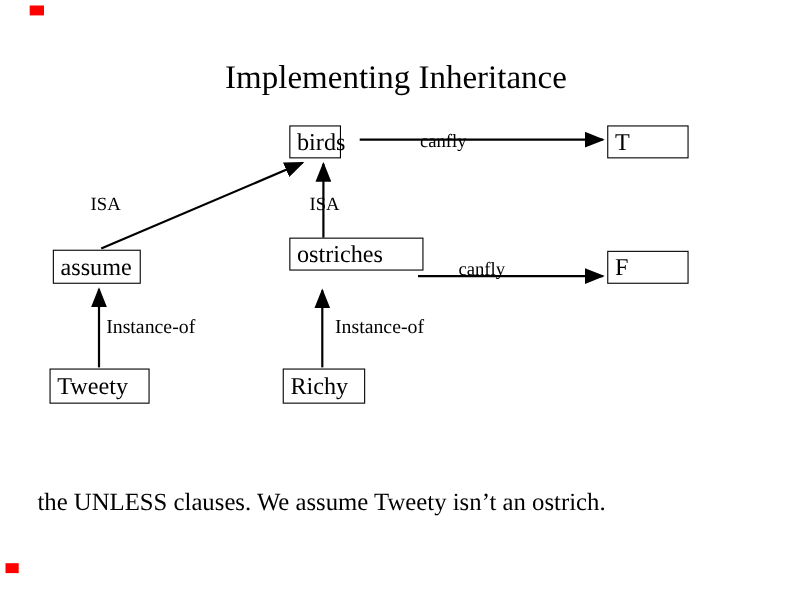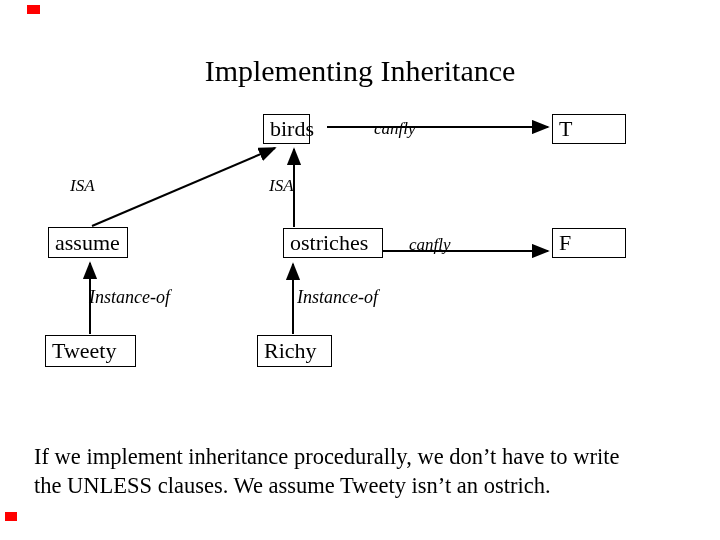--- a/index.html
+++ b/index.html
@@ -55,28 +55,28 @@
     display: flex;
     align-items: center;
     padding-left: 6px;
     font-size: 22px;
     line-height: 22px;
     white-space: nowrap;
   }
   .node-birds     { left: 263px; top: 114px; width: 47px;  height: 30px; }
   .node-t         { left: 552px; top: 114px; width: 74px;  height: 30px; }
   .node-robins    { left: 48px;  top: 227px; width: 80px;  height: 31px; }
-  .node-ostriches { left: 263px; top: 228px; width: 100px; height: 30px; margin-left: 20px; }
+  .node-ostriches { left: 263px; top: 216px; width: 122px; height: 30px; }
   .node-f         { left: 552px; top: 228px; width: 74px;  height: 30px; }
   .node-tweety    { left: 45px;  top: 335px; width: 91px;  height: 32px; }
   .node-richy     { left: 257px; top: 335px; width: 75px;  height: 32px; }
 
   .elabel {
     position: absolute;
-    font-style: italic;
+    text-align: center;
     white-space: nowrap;
     line-height: 20px;
   }
   .lbl-isa-left    { left: 70px;  top: 176px; width: 52px; font-size: 17px; }
   .lbl-isa-mid     { left: 269px; top: 176px; width: 52px; font-size: 17px; }
   .lbl-canfly-top  { left: 374px; top: 119px; width: 58px; font-size: 17px; }
   .lbl-canfly-bot  { left: 409px; top: 235px; width: 58px; font-size: 17px; }
   .lbl-inst-left   { left: 89px;  top: 287px; width: 96px; font-size: 18px; }
   .lbl-inst-mid    { left: 297px; top: 287px; width: 96px; font-size: 18px; }
 
@@ -124,17 +124,16 @@
   <div class="node node-richy">Richy</div>
 
   <div class="elabel lbl-isa-left">ISA</div>
   <div class="elabel lbl-isa-mid">ISA</div>
   <div class="elabel lbl-canfly-top">canfly</div>
   <div class="elabel lbl-canfly-bot">canfly</div>
   <div class="elabel lbl-inst-left">Instance-of</div>
   <div class="elabel lbl-inst-mid">Instance-of</div>
 
   <div class="footer">
-    <div>If we implement inheritance procedurally, we don’t have to write</div>
     <div>the UNLESS clauses. We assume Tweety isn’t an ostrich.</div>
   </div>
 
 </div>
 
 </body></html>

